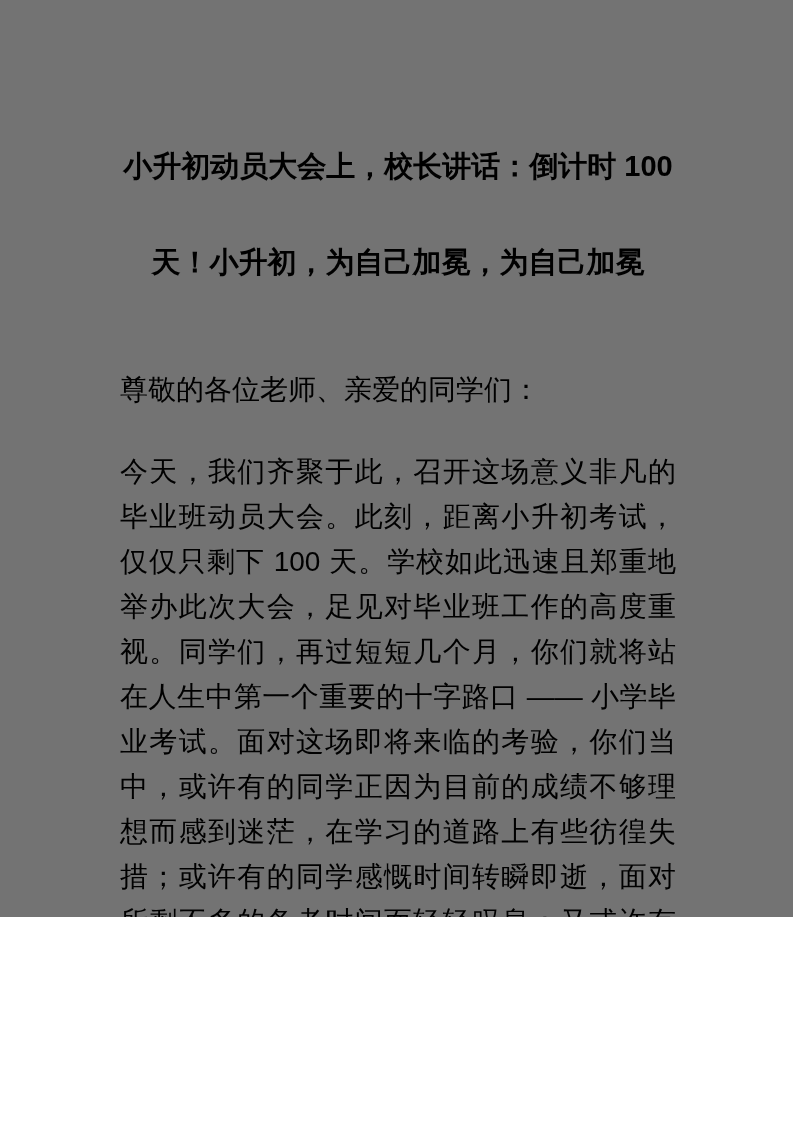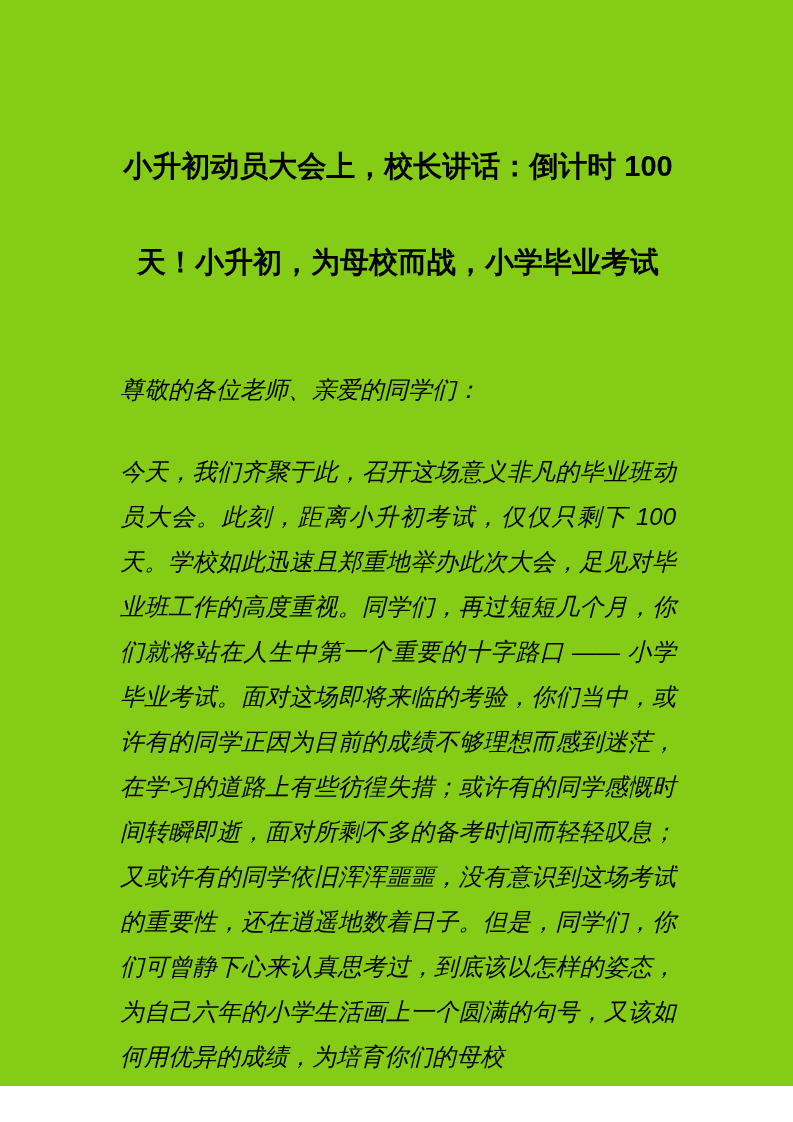--- a/index.html
+++ b/index.html
@@ -3,22 +3,22 @@
 <meta charset="utf-8">
 <style>
   html, body {
     margin: 0;
     padding: 0;
     background: #ffffff;
   }
   .page {
     position: relative;
     width: 793px;
-    height: 1086px;
-    background: #84cc16;
+    height: 917px;
+    background: #737373;
     overflow: hidden;
     font-family: "Liberation Sans", sans-serif;
     color: #000000;
   }
   .content {
     width: 556px;
     margin-left: 120px;
   }
   .doc-title {
     padding-top: 99px;
@@ -30,40 +30,39 @@
   }
   .doc-title .title-line {
     display: block;
     white-space: nowrap;
   }
   .doc-body {
     margin-top: 57px;
   }
   .doc-body p {
     margin: 0 0 37px 0;
-    font-size: 24px;
+    font-size: 28px;
     line-height: 45px;
     text-align: justify;
     text-justify: inter-ideograph;
     color: #000000;
-    font-style: italic;
   }
   .doc-body p:last-child {
     margin-bottom: 0;
   }
 </style>
 </head>
 <body>
 
 <div class="page">
   <div class="content">
 
     <h1 class="doc-title">
       <span class="title-line">小升初动员大会上，校长讲话：倒计时 100</span>
-      <span class="title-line">天！小升初，为母校而战，小学毕业考试</span>
+      <span class="title-line">天！小升初，为自己加冕，为自己加冕</span>
     </h1>
 
     <div class="doc-body">
       <p>尊敬的各位老师、亲爱的同学们：</p>
       <p>今天，我们齐聚于此，召开这场意义非凡的毕业班动员大会。此刻，距离小升初考试，仅仅只剩下 100 天。学校如此迅速且郑重地举办此次大会，足见对毕业班工作的高度重视。同学们，再过短短几个月，你们就将站在人生中第一个重要的十字路口 —— 小学毕业考试。面对这场即将来临的考验，你们当中，或许有的同学正因为目前的成绩不够理想而感到迷茫，在学习的道路上有些彷徨失措；或许有的同学感慨时间转瞬即逝，面对所剩不多的备考时间而轻轻叹息；又或许有的同学依旧浑浑噩噩，没有意识到这场考试的重要性，还在逍遥地数着日子。但是，同学们，你们可曾静下心来认真思考过，到底该以怎样的姿态，为自己六年的小学生活画上一个圆满的句号，又该如何用优异的成绩，为培育你们的母校</p>
     </div>
 
   </div>
 </div>
 

